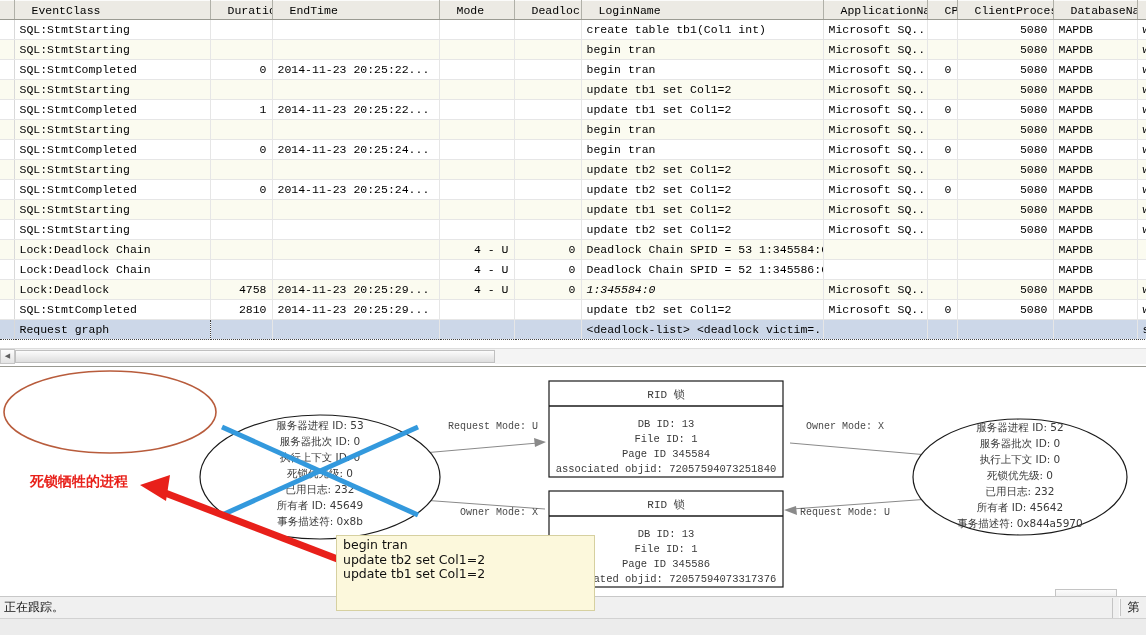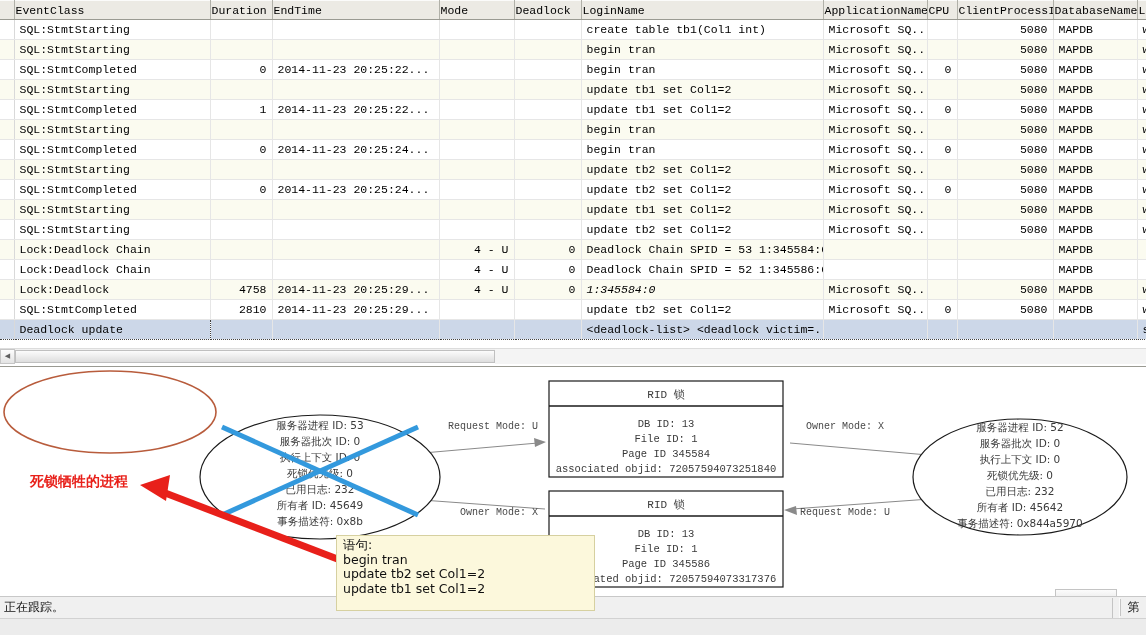--- a/index.html
+++ b/index.html
@@ -31,21 +31,21 @@
     font-family: "Liberation Mono", monospace;
     font-size: 11.5px;
     color: #000;
   }
   table.trace th {
     background: #eceae4;
     border-right: 1px solid #b0b0a8;
     border-bottom: 1px solid #9a9a92;
     border-top: 1px solid #fbfbfa;
     height: 19px;
-    padding: 0 4px 0 1px;
+    padding: 0 4px 0 17px;
     text-align: left;
     font-weight: normal;
     font-family: "Liberation Mono", monospace;
     font-size: 11.5px;
     white-space: nowrap;
     overflow: hidden;
   }
   table.trace th.rowhdr {
     width: 14px; padding: 0;
     border-right: 1px solid #b0b0a8;
@@ -437,21 +437,21 @@
             <td class="num" style="width: 67px;"></td>
             <td style="width: 242px;">update tb2 set Col1=2</td>
             <td style="width: 104px;">Microsoft SQ...</td>
             <td class="num ycell" style="width: 30px;">0</td>
             <td class="num" style="width: 96px;">5080</td>
             <td style="width: 84px;">MAPDB</td>
             <td style="width: 60px;">wuxuel.</td>
           </tr>
           <tr class="r sel">
             <td class="rowhdr"></td>
-            <td class="firstcell selend" style="width: 196px;">Deadlock update</td>
+            <td class="firstcell selend" style="width: 196px;">Request graph</td>
             <td class="num" style="width: 62px;"></td>
             <td style="width: 167px;"></td>
             <td class="num" style="width: 75px;"></td>
             <td class="num" style="width: 67px;"></td>
             <td style="width: 242px;">&lt;deadlock-list&gt;   &lt;deadlock victim=...</td>
             <td style="width: 104px;"></td>
             <td class="num" style="width: 30px;"></td>
             <td class="num" style="width: 96px;"></td>
             <td style="width: 84px;"></td>
             <td style="width: 60px;">sa</td>
@@ -549,21 +549,20 @@
         <polygon points="140,118 170,108 166,134" fill="#e8201a"></polygon>
       </g>
     </svg>
 
     <svg class="callout-ellipse" width="270" height="90" viewBox="0 0 270 90">
       <ellipse cx="110" cy="45" rx="106" ry="41" fill="none" stroke="#b85c3c" stroke-width="1.6"></ellipse>
     </svg>
   </div>
 
   <div class="callout">
-    <div class="tline">语句:</div>
     <div class="tline">begin tran</div>
     <div class="tline">update tb2 set Col1=2</div>
     <div class="tline">update tb1 set Col1=2</div>
   </div>
 
   <div class="vscroll-stub"></div>
 
   <div class="statusbar">
     <div class="sb-left">正在跟踪。</div>
     <div class="sb-grip"></div>

